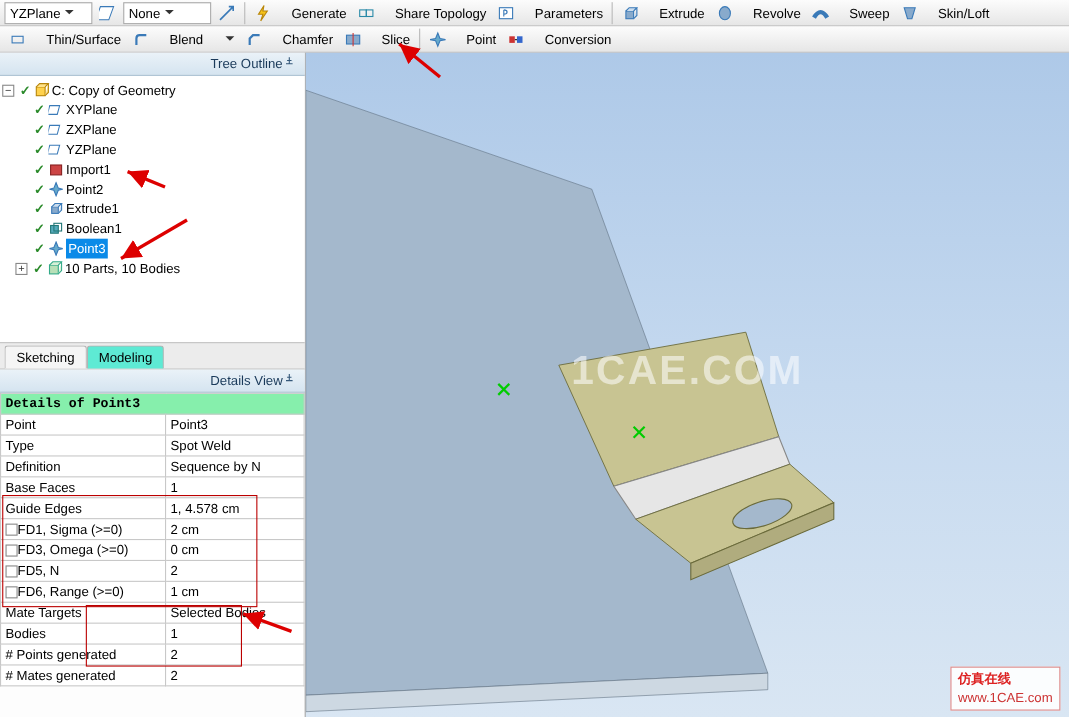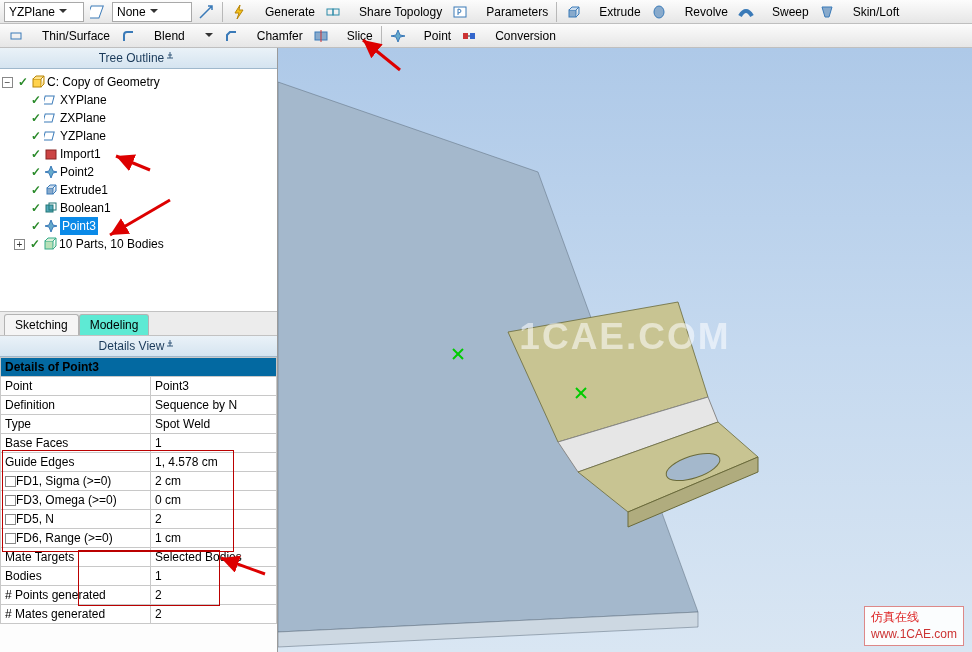--- a/index.html
+++ b/index.html
@@ -8,21 +8,21 @@
 .toolbar { display: flex; align-items: center; height: 24px; background: linear-gradient(#fcfcfc,#e6e6e6); border-bottom: 1px solid #bfbfbf; padding: 0 4px; gap: 2px; }
 .toolbar .sep { width: 1px; height: 20px; background: #b8b8b8; margin: 0 2px; }
 .tb-btn { display: inline-flex; align-items: center; padding: 2px 4px; gap: 18px; border-radius: 2px; cursor: pointer; white-space: nowrap; }
 .tb-btn .ico { width: 16px; height: 16px; display: inline-flex; align-items: center; justify-content: center; }
 .combo { background: #fff; border: 1px solid #a9a9a9; height: 20px; display: inline-flex; align-items: center; padding: 0 4px; min-width: 80px; gap: 4px; }
 .combo .caret { border: 4px solid transparent; border-top-color: #333; margin-top: 3px; }
 
 .main { display: flex; height: calc(100% - 48px); }
 .left { width: 278px; display: flex; flex-direction: column; border-right: 1px solid #9a9a9a; background: #fdfdfd; }
 
-.panel-header { background: linear-gradient(#eaf2f8,#d5e4f0); border-bottom: 1px solid #9fb8cc; padding: 3px 6px; color: #1a3a5a; font-weight: 400; display:flex; align-items:center; justify-content:center;}
+.panel-header { background: linear-gradient(#eaf2f8,#d5e4f0); border-bottom: 1px solid #9fb8cc; padding: 3px 6px; color: #1a3a5a; font-weight: 400; display:flex; align-items:center; justify-content:flex-end;}
 .pin { width:14px; height:14px; }
 
 .tree { flex: 0 0 auto; padding: 4px 2px; background: #fff; font-size: 12px; line-height: 18px; height: 242px; overflow:hidden;}
 .tree-row { display: flex; align-items: center; height: 18px; white-space: nowrap; cursor:pointer;}
 .toggle { width: 11px; height: 11px; border: 1px solid #888; background: #fff; color: #333; font-size: 10px; line-height: 9px; text-align: center; margin-right: 2px; }
 .spacer { display:inline-block; }
 .chk { color: #2a8a2a; font-weight:bold; margin: 0 2px; width: 12px; text-align:center;}
 .nico { width: 14px; height: 14px; margin-right: 2px; display:inline-flex; align-items:center; justify-content:center;}
 .sel { background: #0a8ae8; color: #fff; padding: 0 2px; }
 
@@ -42,21 +42,21 @@
 .graphics-header { background: linear-gradient(#eaf2f8,#d5e4f0); border-bottom:1px solid #9fb8cc; padding:3px 6px; color:#1a3a5a; }
 
 .watermark { position:absolute; left:50%; top:50%; transform:translate(-50%,-80%); font-size:37px; font-weight:bold; color:rgba(255,255,255,0.55); letter-spacing:2px; pointer-events:none;}
 
 .arrow { position:absolute; pointer-events:none; }
 .arrow svg { overflow:visible; }
 
 .grp-box { border:1px solid #b00; position:absolute; pointer-events:none; }
 
 .watermark2 { position:absolute; right:8px; bottom:6px; background:rgba(255,255,255,0.9); border:1px solid #d88; padding:2px 6px; font-size:13px; color:#c33; line-height:1.4; }
-.watermark2 .cn { color:#d22; font-weight:normal; }
+.watermark2 .cn { color:#d22; font-weight:bold; }
 
 </style>
 </head>
 <body>
 
 <div class="toolbar">
   <div class="combo">
     <span>YZPlane</span>
     <span class="caret"></span>
   </div>
@@ -324,33 +324,33 @@
       <span>Details View</span>
       <span class="pin"><svg width="12" height="12">
             <path d="M6 1 L6 7 M4 4 L8 4 M3 7 L9 7" stroke="#34587a"></path>
           </svg></span>
     </div>
 
     <div class="details" style="position:relative;">
       <table>
         <tbody>
             <tr class="hdr">
-              <td colspan="2" style="background:#0369a1;">Details of Point3</td>
+              <td colspan="2" style="background:#86efac;font-family:Liberation Mono, monospace;">Details of Point3</td>
             </tr>
         <tr>
               <td>Point</td>
               <td>Point3</td>
             </tr>
         <tr>
+              <td>Type</td>
+              <td>Spot Weld</td>
+            </tr>
+        <tr>
               <td>Definition</td>
               <td>Sequence by N</td>
-            </tr>
-        <tr>
-              <td>Type</td>
-              <td>Spot Weld</td>
             </tr>
         <tr>
               <td>Base Faces</td>
               <td>1</td>
             </tr>
         <tr>
               <td>Guide Edges</td>
               <td>1,  4.578 cm</td>
             </tr>
         <tr>

